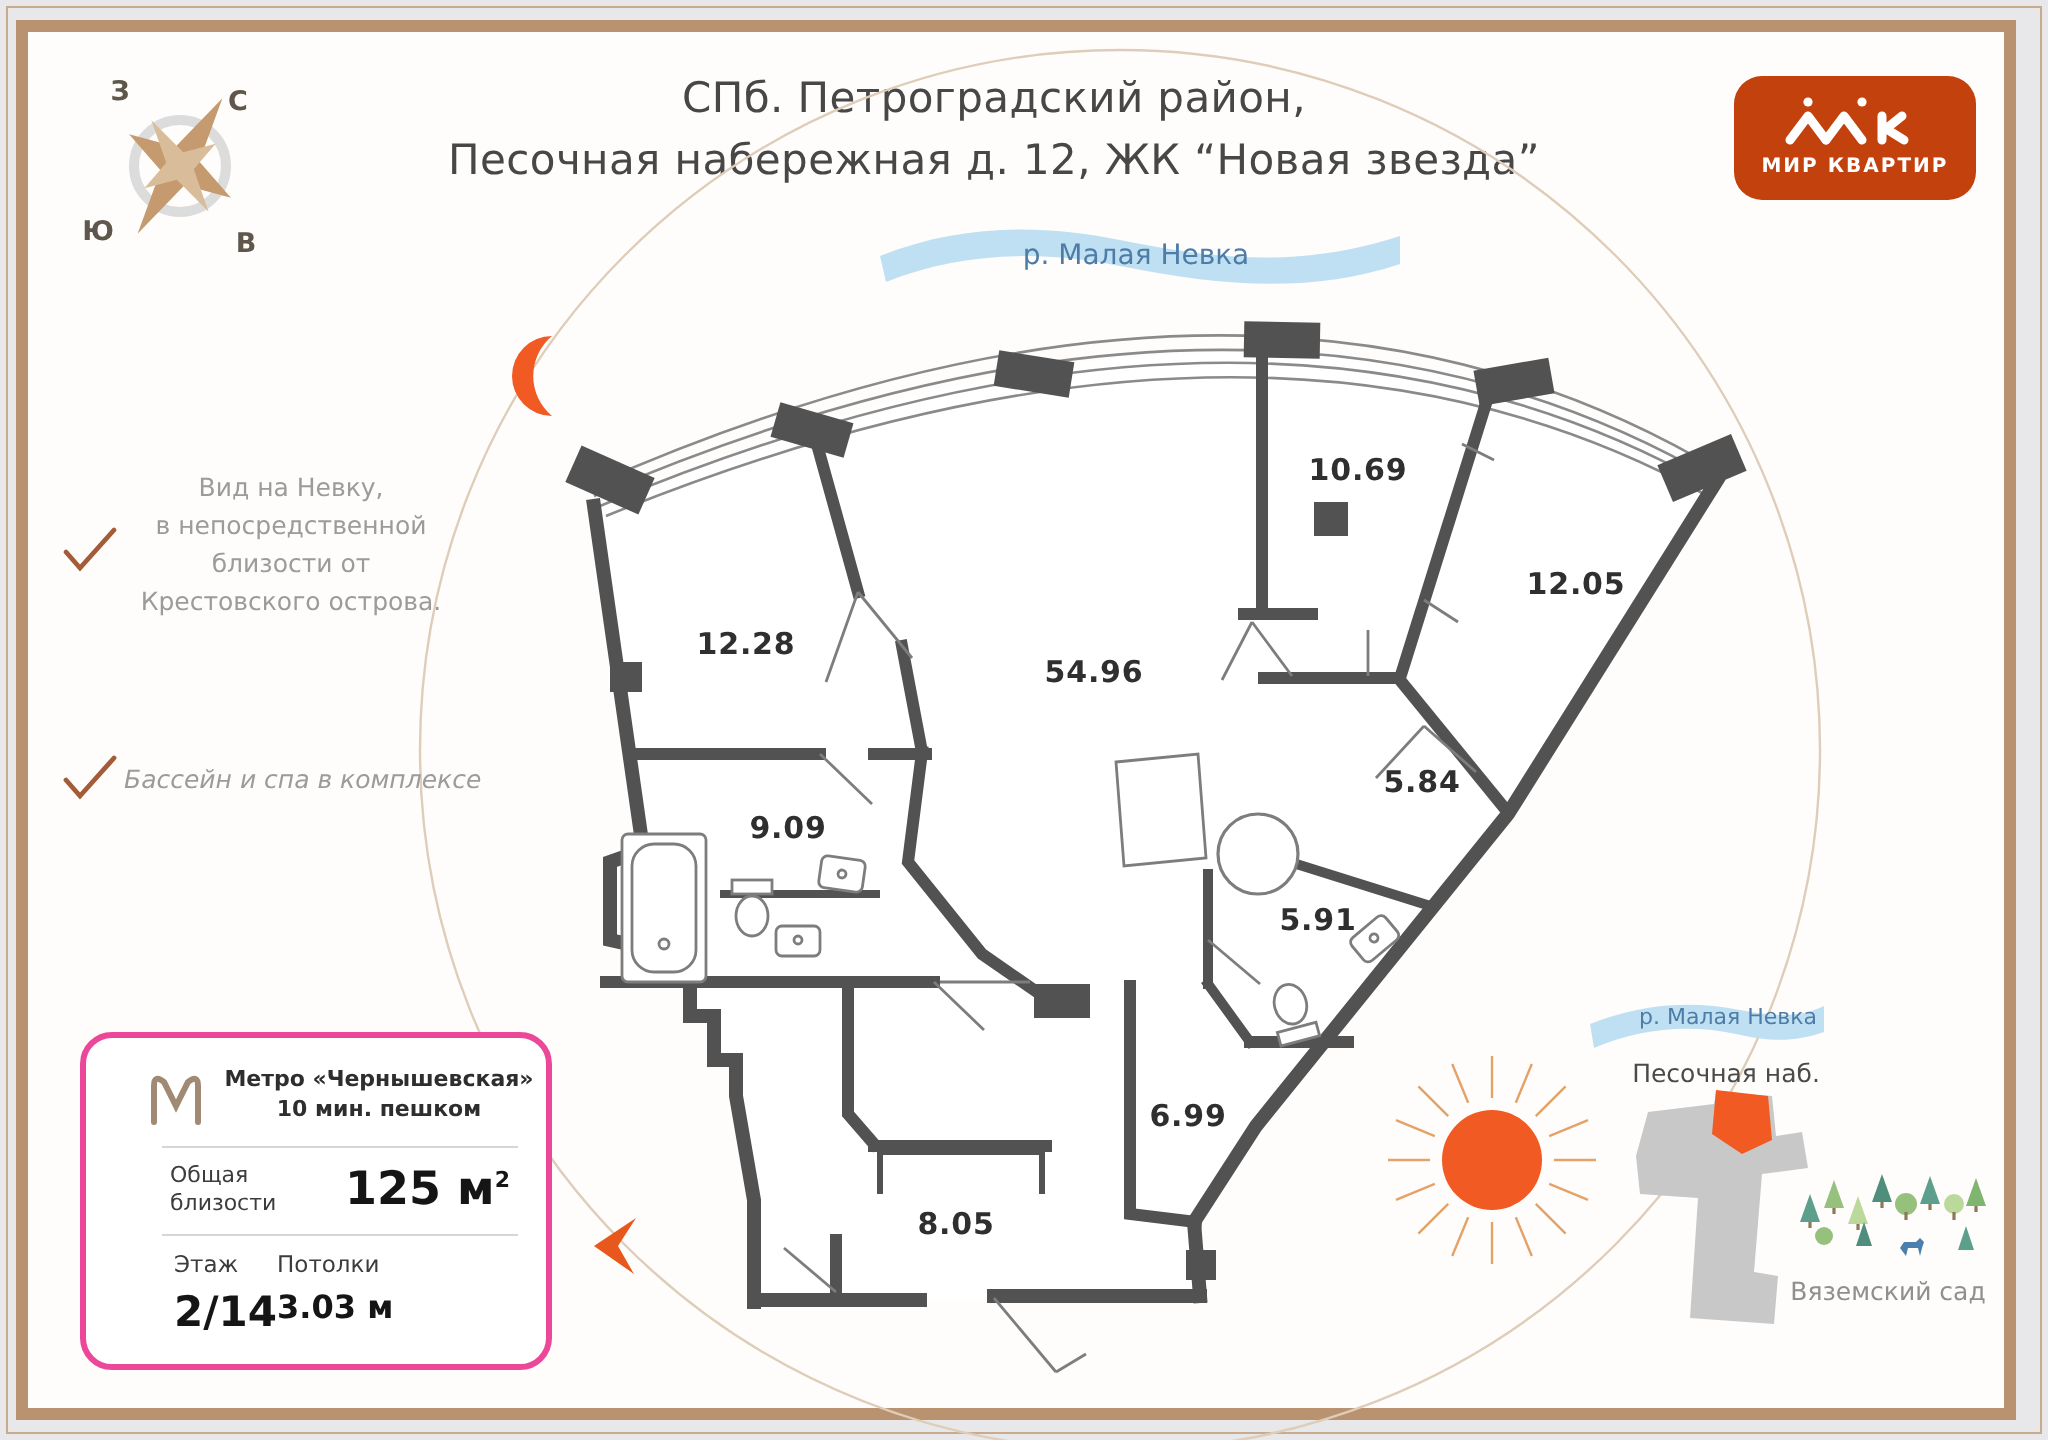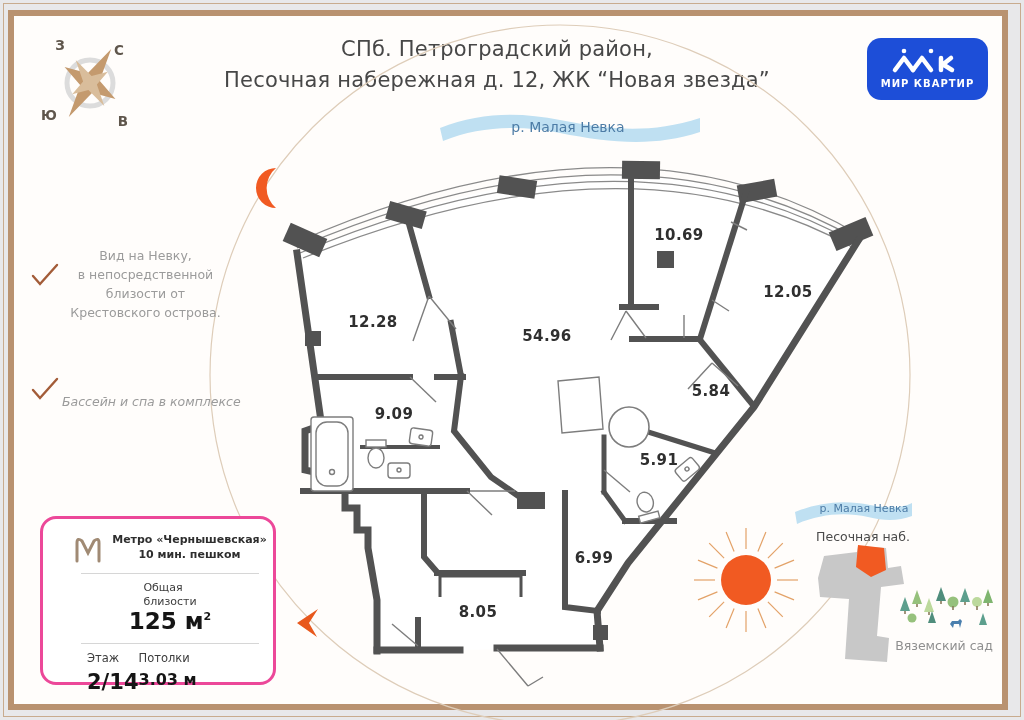--- a/index.html
+++ b/index.html
@@ -8,37 +8,37 @@
   .card-inner{position:absolute;inset:3px;border:1px solid #c8ab8e;}
   .title{position:absolute;left:0;right:30px;top:34px;text-align:center;color:#474747;font-size:21px;line-height:31px;letter-spacing:.2px;}
   .plan-svg{position:absolute;left:0;top:0;width:1024px;height:720px;}
   svg text{font-family:"DejaVu Sans",sans-serif;}
   .room-label{font-size:15px;font-weight:bold;fill:#2f2f2f;letter-spacing:.4px;}
   .river-label{font-size:14px;fill:#4d7ca6;}
   .river-label-sm{font-size:11px;fill:#4d7ca6;}
   .map-label{font-size:12.5px;fill:#4a4a4a;}
   .park-label{font-size:12.5px;fill:#8f8f8f;}
   .compass-label{font-size:13.5px;font-weight:bold;fill:#5f564c;}
-  .feature{position:absolute;color:#9b9b9b;font-size:12.5px;line-height:19px;margin-top:12px;}
+  .feature{position:absolute;color:#9b9b9b;font-size:12.5px;line-height:19px;}
   .feature-1{left:58px;top:234px;width:175px;text-align:center;}
   .feature-2{left:62px;top:380px;width:200px;text-align:left;font-style:italic;}
   .check{position:absolute;width:30px;height:26px;}
   .info-card{position:absolute;left:40px;top:516px;width:206px;height:163px;background:#fff;border:3px solid #ec4899;border-radius:16px;padding-left:24px;}
   .metro-row{display:flex;align-items:center;justify-content:center;gap:9px;padding-top:11px;}
   .metro-text{text-align:center;color:#2e2e2e;}
   .metro-name{font-size:11px;font-weight:bold;line-height:15px;}
   .metro-walk{font-size:11px;line-height:15px;font-weight:bold;}
   .divider{border-top:1px solid #d6d6d6;margin:9px 14px 0 14px;}
-  .row2{display:flex;justify-content:space-between;align-items:center;padding:7px 18px 0 18px;flex-direction:column;}
+  .row2{display:flex;justify-content:space-between;align-items:center;padding:7px 18px 0 18px;}
   .area-label{font-size:11px;color:#3c3c3c;line-height:13.5px;}
   .big-val{font-size:23px;font-weight:bold;color:#151515;}
   .big-val sup{font-size:11px;}
   .row3{display:flex;justify-content:flex-start;padding:7px 20px 0 20px;}
   .col-label{font-size:11.5px;color:#3c3c3c;margin-bottom:5px;}
-  .logo{position:absolute;left:867px;top:38px;width:121px;height:62px;background:#1d4ed8;border-radius:14px;}
+  .logo{position:absolute;left:867px;top:38px;width:121px;height:62px;background:#c2410c;border-radius:14px;}
   .logo-text{position:absolute;left:0;right:0;top:40px;text-align:center;color:#fff;font-size:10px;font-weight:bold;letter-spacing:1px;}
 </style>
 </head>
 <body>
 
 <div class="page">
   <div class="card"></div>
   <div class="card-inner"></div>
 
   <div class="title">

